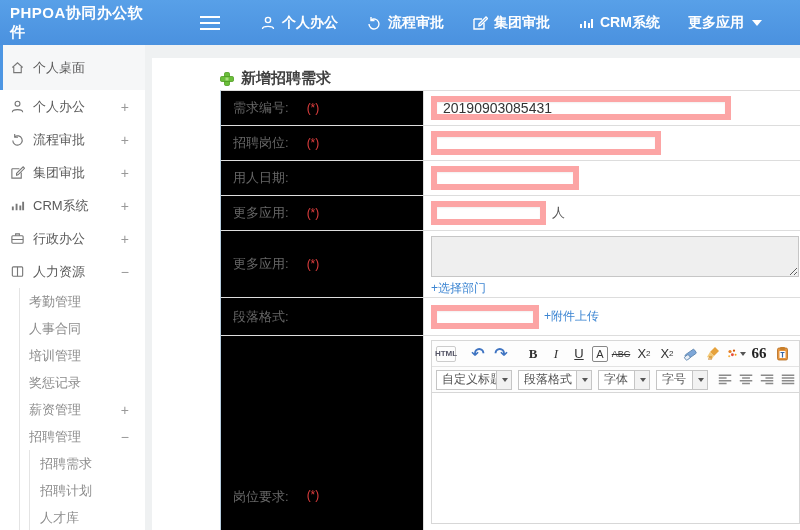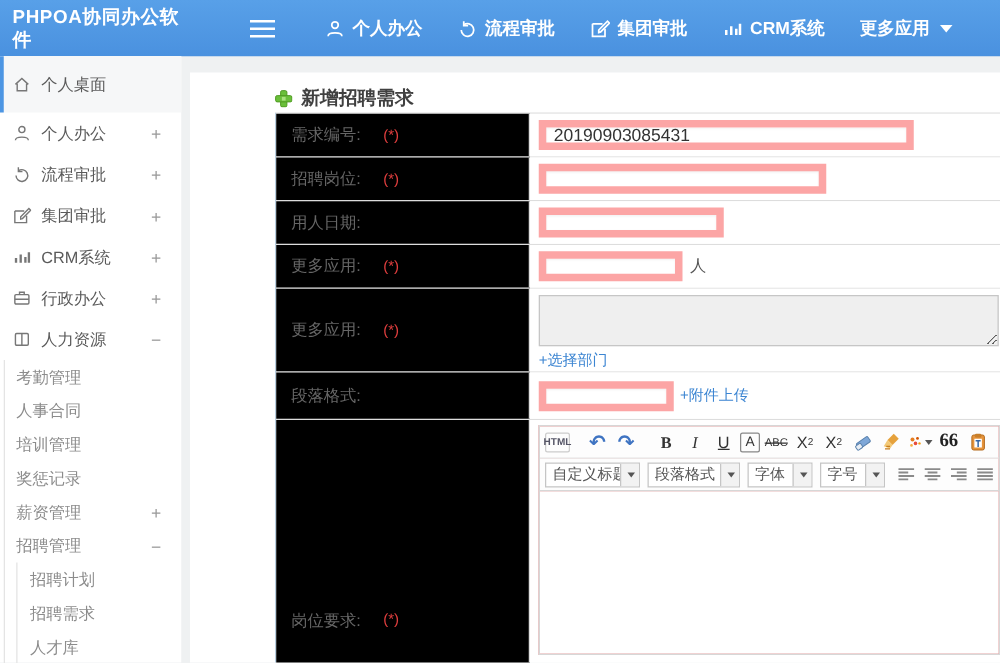--- a/index.html
+++ b/index.html
@@ -20,21 +20,21 @@
   .caret { width:0; height:0; border-left:5px solid transparent; border-right:5px solid transparent;
     border-top:6px solid #fff; margin-left:2px; }
 
   
   .sidebar { position:absolute; left:0; top:45px; width:145px; bottom:0; background:#fff; }
   .side-item { position:relative; height:33px; display:flex; align-items:center;
     padding-left:10px; font-size:13px; color:#5a5a5a; cursor:pointer; }
   .side-item.first { height:45px; background:#f6f7f8; border-left:3px solid #4d96e3; padding-left:7px; }
   .side-item svg { width:15px; height:15px; stroke:#777; fill:none; stroke-width:1.2; margin-right:8px; flex:0 0 auto; }
   .toggle { position:absolute; right:16px; color:#999; font-size:14px; font-weight:400; }
-  .sub-wrap { margin-left:3px; border-left:1px solid #e4e4e4; }
+  .sub-wrap { margin-left:19px; border-left:1px solid #e4e4e4; }
   .sub-item { position:relative; height:27px; display:flex; align-items:center;
     padding-left:9px; font-size:13px; color:#8c8c8c; cursor:pointer; }
   .sub-wrap2 { margin-left:9px; border-left:1px solid #e4e4e4; }
   .sub-wrap2 .sub-item { padding-left:10px; }
 
   
   .panel { position:absolute; left:152px; top:58px; right:0; bottom:0; background:#fff; overflow:hidden; }
   .page-title { display:flex; align-items:center; gap:7px; padding:11px 0 0 68px;
     font-size:15px; font-weight:bold; color:#404040; }
   .plus-ico { width:14px; height:14px; }
@@ -205,24 +205,24 @@
     <div class="sub-item">
       <span>薪资管理</span>
       <span class="toggle">+</span>
     </div>
     <div class="sub-item">
       <span>招聘管理</span>
       <span class="toggle">−</span>
     </div>
     <div class="sub-wrap2">
       <div class="sub-item">
+        <span>招聘需求</span>
+      </div>
+      <div class="sub-item">
         <span>招聘计划</span>
-      </div>
-      <div class="sub-item">
-        <span>招聘需求</span>
       </div>
       <div class="sub-item">
         <span>人才库</span>
       </div>
     </div>
   </div>
 </div>
 
 <div class="panel">
   <div class="page-title">

